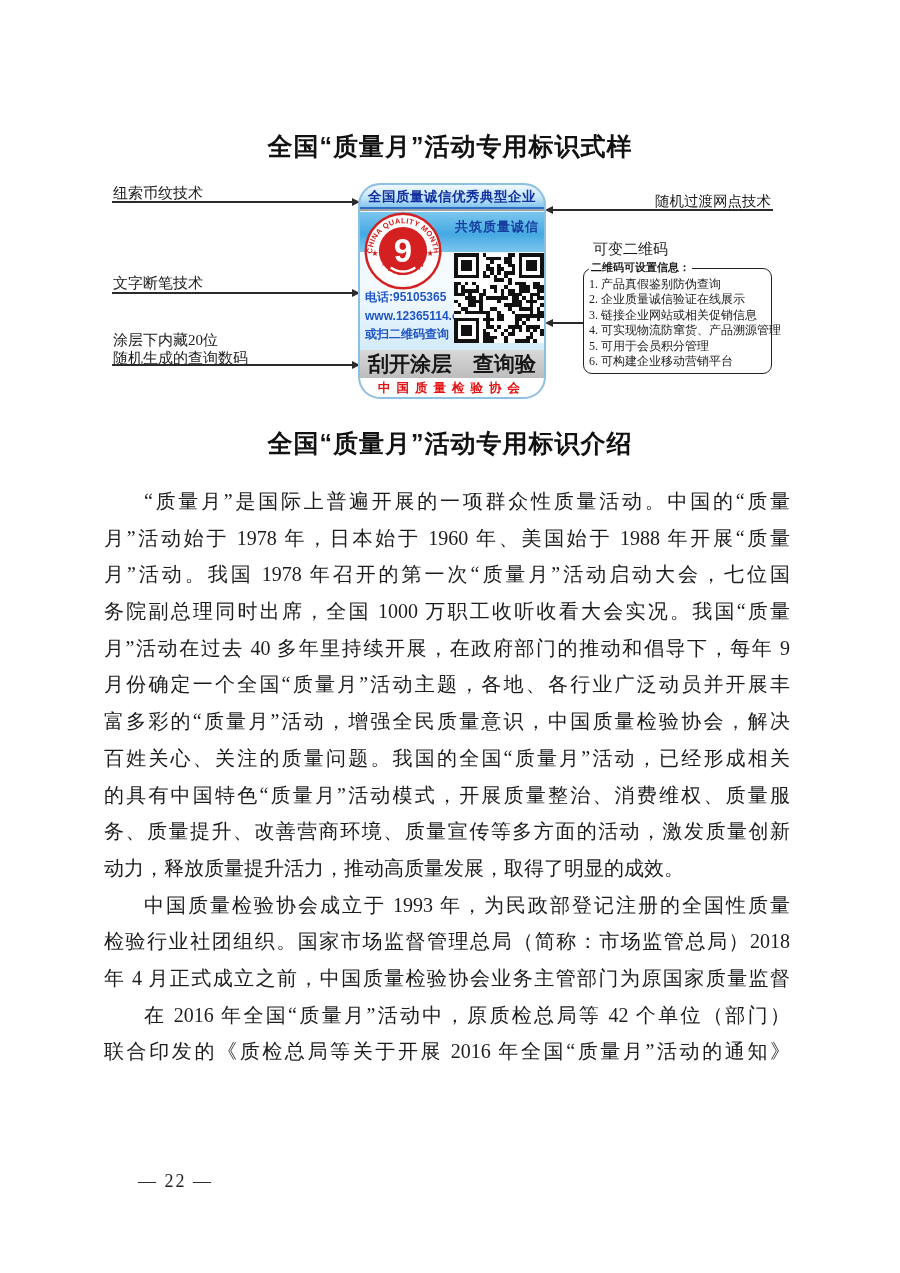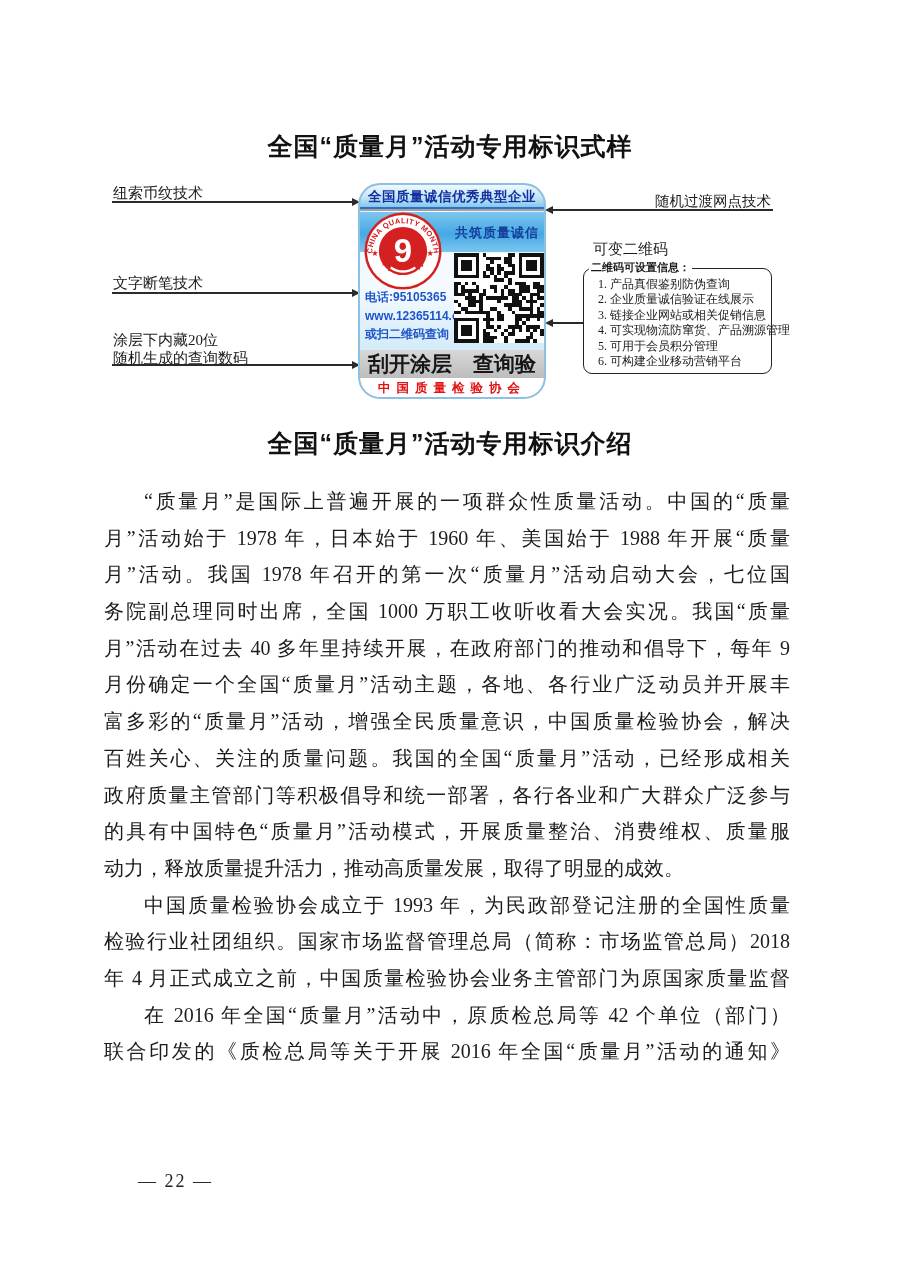--- a/index.html
+++ b/index.html
@@ -14,21 +14,21 @@
   .hline{position:absolute;height:1.5px;background:#2a2a2a;}
   .arrow-r::after{content:'';position:absolute;right:-2px;top:-3.5px;width:0;height:0;
        border-left:8px solid #2a2a2a;border-top:4px solid transparent;border-bottom:4px solid transparent;}
   .arrow-l::before{content:'';position:absolute;left:-2px;top:-3.5px;width:0;height:0;
        border-right:8px solid #2a2a2a;border-top:4px solid transparent;border-bottom:4px solid transparent;}
   
   .qr-box{position:absolute;left:583px;top:268px;width:187px;height:104px;
           border:1.5px solid #222;border-radius:9px;}
   .qr-box-label{position:absolute;top:-9px;left:5px;background:#fff;padding:0 2px;
           font-size:11px;font-weight:600;color:#1a1a1a;white-space:nowrap;}
-  .qr-items{position:absolute;left:14px;top:8px;right:2px;}
+  .qr-items{position:absolute;left:5px;top:8px;right:2px;}
   .qr-item{font-size:12px;line-height:15.4px;color:#1a1a1a;white-space:nowrap;}
   
   .badge{position:absolute;left:358px;top:183px;width:188px;height:216px;
          border:2px solid #8cc0e4;border-radius:22px;overflow:hidden;background:#a3a3a3;
          box-sizing:border-box;font-family:"Liberation Sans","DejaVu Sans",sans-serif;}
   .badge-header{position:absolute;left:0;top:0;width:100%;height:24px;line-height:23px;
          text-align:center;font-size:13.5px;font-weight:800;color:#12309e;letter-spacing:.5px;
          background:linear-gradient(180deg,#f0f9fe 0%,#bfe3f7 60%,#86c6ee 100%);
          border-bottom:2px solid #2e6fc8;box-sizing:border-box;}
   .badge-main{position:absolute;left:0;top:26px;width:100%;height:139px;
@@ -89,21 +89,21 @@
         <div class="qr-item">4. 可实现物流防窜货、产品溯源管理</div>
         <div class="qr-item">5. 可用于会员积分管理</div>
         <div class="qr-item">6. 可构建企业移动营销平台</div>
       </div>
   </div>
 
   <div class="badge">
     <div class="badge-header">全国质量诚信优秀典型企业</div>
     <div class="badge-main">
       <div class="slogan-band">
-        <div class="slogan" style="top:6px;margin-top:6px;">共筑质量诚信</div>
+        <div class="slogan" style="top:6px;">共筑质量诚信</div>
         <div class="slogan" style="top:23px;margin-top:36px;">建设质量强国</div>
       </div>
       <svg class="seal" viewBox="0 0 76 76">
         <defs>
           <path id="sealTop" d="M 8,41 A 30,30 0 0 1 68,41" fill="none"></path>
           <path id="sealBot" d="M 14,44 A 26,26 0 0 0 62,44" fill="none"></path>
         </defs>
         <circle cx="38" cy="38" r="36.3" fill="#ffffff" stroke="#d42020" stroke-width="2.4"></circle>
         <text font-size="7.3" font-weight="bold" fill="#d42020" font-family="Liberation Sans, sans-serif" letter-spacing="0.4">
           <textPath href="#sealTop" startOffset="50%" text-anchor="middle">CHINA QUALITY MONTH</textPath>
@@ -359,22 +359,22 @@
 
   <div class="body-text" id="body-text">
       <div class="body-line indent">“质量月”是国际上普遍开展的一项群众性质量活动。中国的“质量</div>
       <div class="body-line">月”活动始于 1978 年，日本始于 1960 年、美国始于 1988 年开展“质量</div>
       <div class="body-line">月”活动。我国 1978 年召开的第一次“质量月”活动启动大会，七位国</div>
       <div class="body-line">务院副总理同时出席，全国 1000 万职工收听收看大会实况。我国“质量</div>
       <div class="body-line">月”活动在过去 40 多年里持续开展，在政府部门的推动和倡导下，每年 9</div>
       <div class="body-line">月份确定一个全国“质量月”活动主题，各地、各行业广泛动员并开展丰</div>
       <div class="body-line">富多彩的“质量月”活动，增强全民质量意识，中国质量检验协会，解决</div>
       <div class="body-line">百姓关心、关注的质量问题。我国的全国“质量月”活动，已经形成相关</div>
-      <div class="body-line">政府质量主管部门等积极倡导和统一部署，各行各业和广大群众广泛参与</div>
       <div class="body-line">的具有中国特色“质量月”活动模式，开展质量整治、消费维权、质量服</div>
+      <div class="body-line">务、质量提升、改善营商环境、质量宣传等多方面的活动，激发质量创新</div>
       <div class="body-line last">动力，释放质量提升活力，推动高质量发展，取得了明显的成效。</div>
       <div class="body-line indent">中国质量检验协会成立于 1993 年，为民政部登记注册的全国性质量</div>
       <div class="body-line">检验行业社团组织。国家市场监督管理总局（简称：市场监管总局）2018</div>
       <div class="body-line">年 4 月正式成立之前，中国质量检验协会业务主管部门为原国家质量监督</div>
       <div class="body-line indent">在 2016 年全国“质量月”活动中，原质检总局等 42 个单位（部门）</div>
       <div class="body-line">联合印发的《质检总局等关于开展 2016 年全国“质量月”活动的通知》</div>
     </div>
 
   <div class="footer">— 22 —</div>
 

